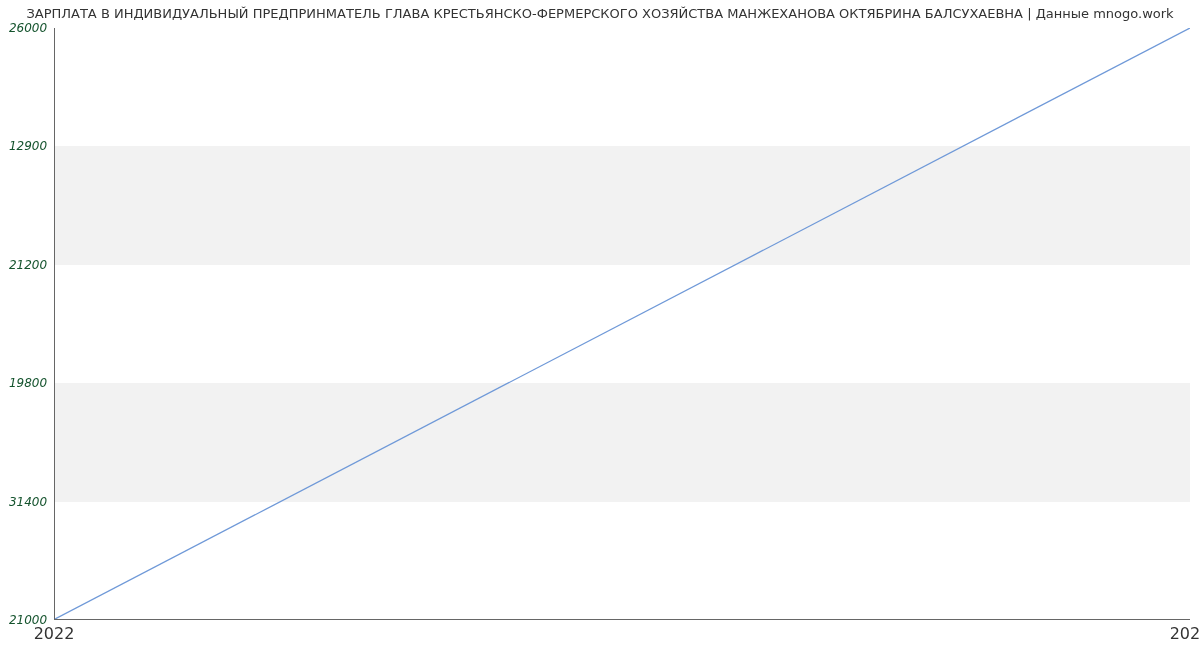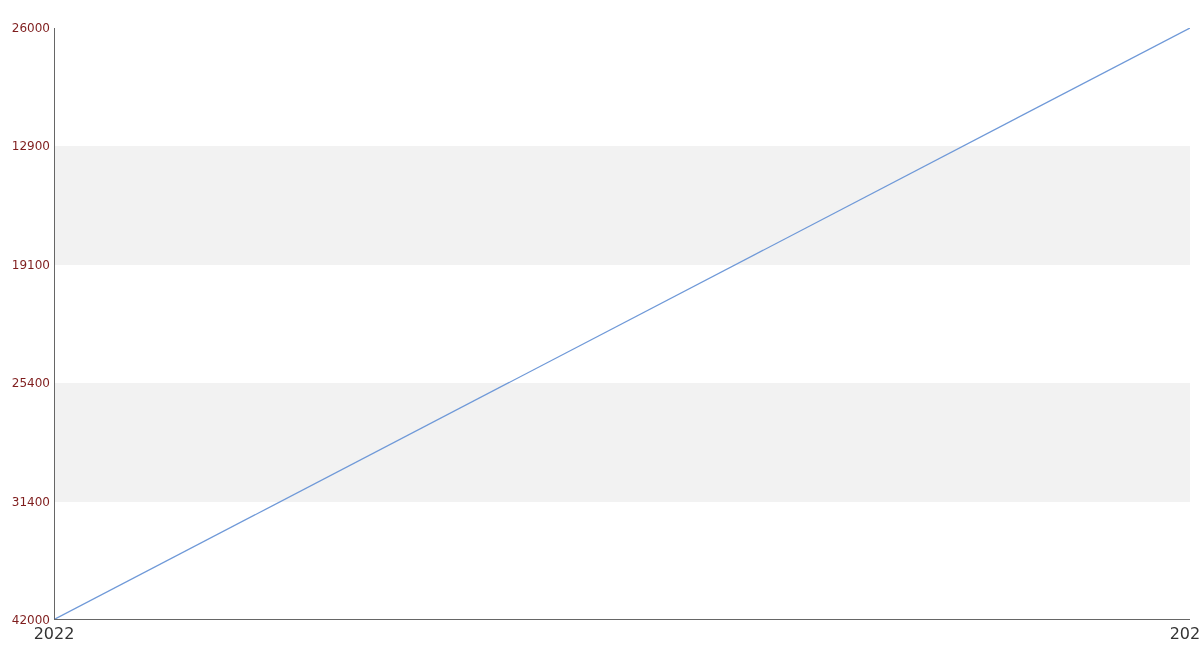--- a/index.html
+++ b/index.html
@@ -49,49 +49,51 @@
     top: 0;
     width: 100%;
     height: 100%;
     pointer-events: none;
   }
   .ytick {
     position: absolute;
     right: 1150px; 
     transform: translateY(-50%);
     font-size: 12px;
-    color: #7f1d1d;
-    text-align: right;
+    color: #14532d;
+    text-align: center;
     width: 44px;
+    font-style: italic;
   }
   .xtick {
     position: absolute;
     top: 624px; 
     transform: translateX(-50%);
     font-size: 16px;
     color: #333333;
     text-align: center;
   }
 </style>
 </head>
 <body>
 
 <div class="chart-wrap">
 
+  <div class="title">ЗАРПЛАТА В ИНДИВИДУАЛЬНЫЙ ПРЕДПРИНМАТЕЛЬ ГЛАВА КРЕСТЬЯНСКО-ФЕРМЕРСКОГО ХОЗЯЙСТВА МАНЖЕХАНОВА ОКТЯБРИНА БАЛСУХАЕВНА | Данные mnogo.work</div>
 
   <div class="plot">
       <div class="band" style="top: 118.4px; height: 118.4px;"></div>
       <div class="band" style="top: 355.2px; height: 118.4px;"></div>
 
     <svg class="line" viewBox="0 0 1000 1000" preserveAspectRatio="none">
       <polyline id="series-line" fill="none" stroke-width="1.3" vector-effect="non-scaling-stroke" points="0,1000 1000,0" stroke="#6f99d8"></polyline>
     </svg>
   </div>
 
-<div class="ytick" style="top: 620px;">42000</div>
+<div class="ytick" style="top: 620px;">21000</div>
     <div class="ytick" style="top: 501.6px;">31400</div>
-    <div class="ytick" style="top: 383.2px;">25400</div>
-    <div class="ytick" style="top: 264.8px;">19100</div>
+    <div class="ytick" style="top: 383.2px;">19800</div>
+    <div class="ytick" style="top: 264.8px;">21200</div>
     <div class="ytick" style="top: 146.4px;">12900</div>
     <div class="ytick" style="top: 28px;">26000</div>
     <div class="xtick" style="left: 54px;">2022</div>
     <div class="xtick" style="left: 1190px;">2023</div>
   </div>
 
 </body></html>

